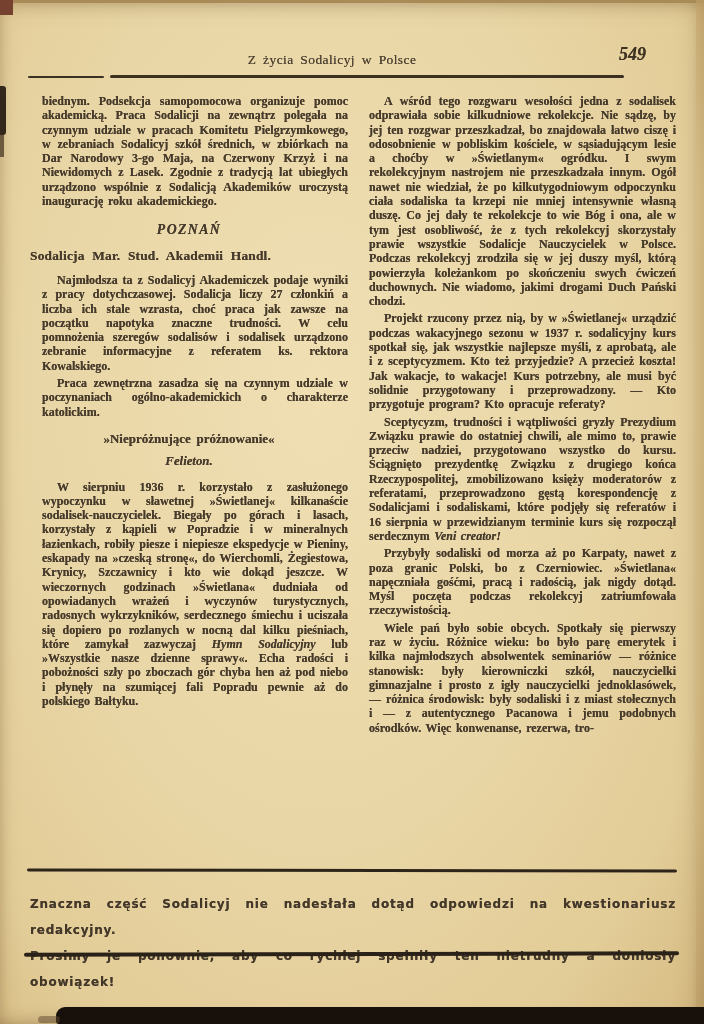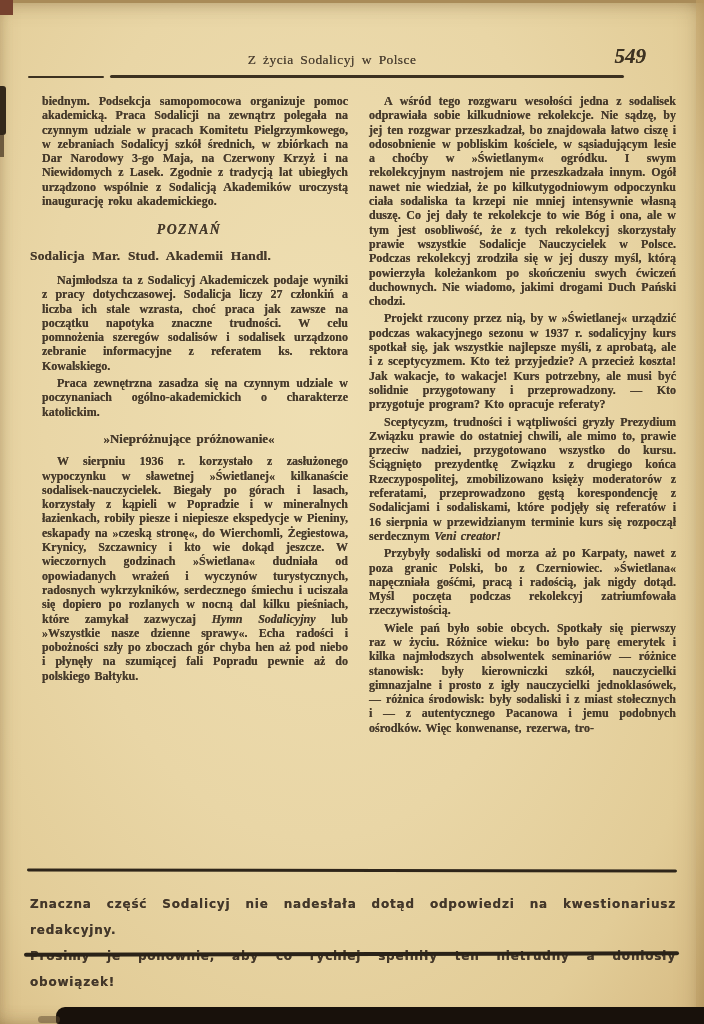--- a/index.html
+++ b/index.html
@@ -21,21 +21,21 @@
   .art-top-left{left:0;top:0;width:13px;height:15px;background:#76412e;}
   .art-left-1{left:0;top:86px;width:6px;height:49px;background:#32271a;border-radius:0 3px 3px 0;}
   .art-left-2{left:0;top:135px;width:4px;height:22px;background:#6d5a3e;}
   .art-right-edge{right:0;top:0;width:8px;height:1024px;background:linear-gradient(180deg,#c3a267,#d8bd86 18%,#d3b67c 80%,#b99a61);opacity:.55;}
   .bottom-bar{position:absolute;left:56px;top:1007px;width:648px;height:17px;background:#18110b;border-radius:9px 0 0 3px;}
   .bottom-bar::before{content:"";position:absolute;left:-18px;top:9px;width:22px;height:7px;background:#5d4a30;border-radius:4px;opacity:.5;}
 
   
   .rh-title{position:absolute;left:0;right:40px;top:52px;text-align:center;font-size:13.5px;
     letter-spacing:.4px;word-spacing:3px;color:#4c4031;text-shadow:0 0 .5px rgba(76,64,49,.8);}
-  .rh-page{position:absolute;top:44px;right:58px;font-size:21px;font-style:italic;font-weight:700;
+  .rh-page{position:absolute;top:44px;right:58px;font-size:18px;font-style:italic;font-weight:700;
     color:#3e3322;text-shadow:0 0 .5px rgba(62,51,34,.8);}
 
   .rule{position:absolute;background:#3c3120;border-radius:2px;}
   .rule-head-left{left:28px;top:76px;width:76px;height:2px;}
   .rule-head-main{left:110px;top:75px;width:514px;height:2.5px;}
   .rule-mid{left:27px;top:869px;width:650px;height:3px;background:#2e251a;transform:rotate(.08deg);}
   .rule-bottom{left:24px;top:952px;width:655px;height:4px;background:#2a2218;transform:rotate(-.12deg);}
 
   
   .col{position:absolute;top:94px;width:318px;height:764px;overflow:hidden;
@@ -77,20 +77,21 @@
   <div class="rule rule-head-left"></div>
   <div class="rule rule-head-main"></div>
 
   <div class="col col-left">
       <div class="blk p"><span>biednym. Podsekcja samopomocowa organizuje pomoc akademicką. Praca Sodalicji na zewnątrz polegała na czynnym udziale w pracach Komitetu Pielgrzymkowego, w zebraniach Sodalicyj szkół średnich, w zbiórkach na Dar Narodowy 3-go Maja, na Czerwony Krzyż i na Niewidomych z Lasek. Zgodnie z tradycją lat ubiegłych urządzono wspólnie z Sodalicją Akademików uroczystą inaugurację roku akademickiego.</span></div>
       <div class="blk h-italic">POZNAŃ</div>
       <div class="blk h-bold">Sodalicja Mar. Stud. Akademii Handl.</div>
       <div class="blk p indent"><span>Najmłodsza ta z Sodalicyj Akademiczek podaje wyniki z pracy dotychczasowej. Sodalicja liczy 27 członkiń a liczba ich stale wzrasta, choć praca jak zawsze na początku napotyka znaczne trudności. W celu pomnożenia szeregów sodalisów i sodalisek urządzono zebranie informacyjne z referatem ks. rektora Kowalskiego.</span></div>
       <div class="blk p indent"><span>Praca zewnętrzna zasadza się na czynnym udziale w poczynaniach ogólno-akademickich o charakterze katolickim.</span></div>
       <div class="blk h-center">»Niepróżnujące próżnowanie«</div>
+      <div class="blk h-center-italic">Felieton.</div>
       <div class="blk p indent"><span>W sierpniu 1936 r. korzystało z zasłużonego wypoczynku w sławetnej »Świetlanej« kilkanaście sodalisek-nauczycielek. Biegały po górach i lasach, korzystały z kąpieli w Popradzie i w mineralnych łazienkach, robiły piesze i niepiesze ekspedycje w Pieniny, eskapady na »czeską stronę«, do Wierchomli, Żegiestowa, Krynicy, Szczawnicy i kto wie dokąd jeszcze. W wieczornych godzinach »Świetlana« dudniała od opowiadanych wrażeń i wyczynów turystycznych, radosnych wykrzykników, serdecznego śmiechu i uciszała się dopiero po rozlanych w nocną dal kilku pieśniach, które zamykał zazwyczaj </span><i>Hymn Sodalicyjny</i><span> lub »Wszystkie nasze dzienne sprawy«. Echa radości i pobożności szły po zboczach gór chyba hen aż pod niebo i płynęły na szumiącej fali Popradu pewnie aż do polskiego Bałtyku.</span></div>
     </div>
   <div class="col col-right">
       <div class="blk p indent"><span>A wśród tego rozgwaru wesołości jedna z sodalisek odprawiała sobie kilkudniowe rekolekcje. Nie sądzę, by jej ten rozgwar przeszkadzał, bo znajdowała łatwo ciszę i odosobnienie w pobliskim kościele, w sąsiadującym lesie a choćby w »Świetlanym« ogródku. I swym rekolekcyjnym nastrojem nie przeszkadzała innym. Ogół nawet nie wiedział, że po kilkutygodniowym odpoczynku ciała sodaliska ta krzepi nie mniej intensywnie własną duszę. Co jej dały te rekolekcje to wie Bóg i ona, ale w tym jest osobliwość, że z tych rekolekcyj skorzystały prawie wszystkie Sodalicje Nauczycielek w Polsce. Podczas rekolekcyj zrodziła się w jej duszy myśl, którą powierzyła koleżankom po skończeniu swych ćwiczeń duchownych. Nie wiadomo, jakimi drogami Duch Pański chodzi.</span></div>
       <div class="blk p indent"><span>Projekt rzucony przez nią, by w »Świetlanej« urządzić podczas wakacyjnego sezonu w 1937 r. sodalicyjny kurs spotkał się, jak wszystkie najlepsze myśli, z aprobatą, ale i z sceptycyzmem. Kto też przyjedzie? A przecież koszta! Jak wakacje, to wakacje! Kurs potrzebny, ale musi być solidnie przygotowany i przeprowadzony. — Kto przygotuje program? Kto opracuje referaty?</span></div>
       <div class="blk p indent"><span>Sceptycyzm, trudności i wątpliwości gryzły Prezydium Związku prawie do ostatniej chwili, ale mimo to, prawie przeciw nadziei, przygotowano wszystko do kursu. Ściągnięto prezydentkę Związku z drugiego końca Rzeczypospolitej, zmobilizowano księży moderatorów z referatami, przeprowadzono gęstą korespondencję z Sodalicjami i sodaliskami, które podjęły się referatów i 16 sierpnia w przewidzianym terminie kurs się rozpoczął serdecznym </span><i>Veni creator!</i></div>
       <div class="blk p indent"><span>Przybyły sodaliski od morza aż po Karpaty, nawet z poza granic Polski, bo z Czerniowiec. »Świetlana« napęczniała gośćmi, pracą i radością, jak nigdy dotąd. Myśl poczęta podczas rekolekcyj zatriumfowała rzeczywistością.</span></div>
       <div class="blk p indent"><span>Wiele pań było sobie obcych. Spotkały się pierwszy raz w życiu. Różnice wieku: bo było parę emerytek i kilka najmłodszych absolwentek seminariów — różnice stanowisk: były kierowniczki szkół, nauczycielki gimnazjalne i prosto z igły nauczycielki jednoklasówek, — różnica środowisk: były sodaliski i z miast stołecznych i — z autentycznego Pacanowa i jemu podobnych ośrodków. Więc konwenanse, rezerwa, tro-</span></div>
     </div>
 

